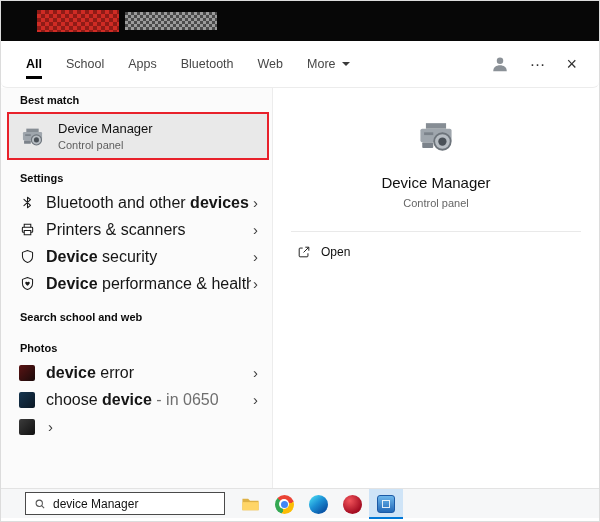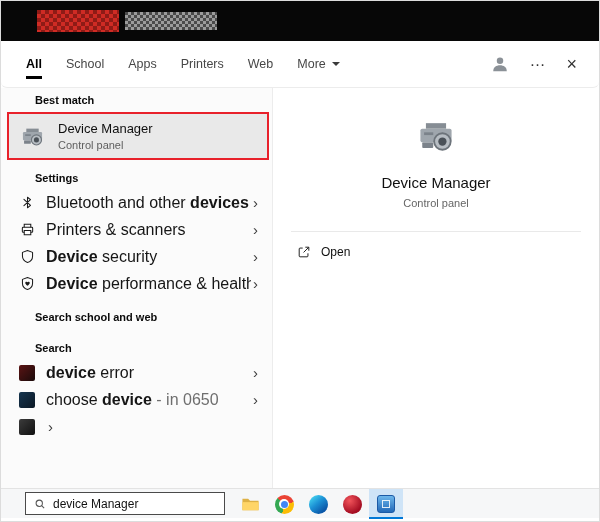--- a/index.html
+++ b/index.html
@@ -24,21 +24,21 @@
   .tab.active::after { content:""; position:absolute; left:0; right:0; bottom:8px; height:3px; background:#000; }
   .caret { display:inline-block; margin-left:6px; width:0; height:0;
     border:4px solid transparent; border-top-color:#3a3a3a; position:relative; top:2px; }
   .tab-actions { position:absolute; right:22px; top:0; height:100%; display:flex; align-items:center; gap:20px; }
   .act { color:#333; cursor:pointer; display:flex; align-items:center; }
   .act.dots { font-size:16px; letter-spacing:1px; position:relative; top:-3px; }
   .act.close { font-size:18px; }
 
   
   .left-panel { position:absolute; left:0; top:87px; width:271px; height:400px; background:#fbfbfb; }
-  .sec-h { padding:14px 34px 5px; font-size:11px; font-weight:700; color:#0a0a0a; }
+  .sec-h { padding:14px 19px 5px; font-size:11px; font-weight:700; color:#0a0a0a; }
   .sec-h.first { padding-top:6px; }
   .row { height:27px; display:flex; align-items:center; padding:0 12px 0 18px; cursor:pointer; }
   .ric { width:16px; display:flex; justify-content:center; margin-right:11px; flex:none; }
   .lbl { flex:1; font-size:16px; color:#161616; white-space:nowrap; overflow:hidden; }
   .lbl b { font-weight:700; }
   .muted { color:#6e6e6e; }
   .chev { color:#3d3d3d; font-size:15px; line-height:1; padding:0 2px; }
   .chev::after { content:"›"; }
   .th { width:16px; height:16px; border-radius:2px; }
   .th1 { background:linear-gradient(135deg,#5a1414,#1a0a0a); }
@@ -101,21 +101,21 @@
     <div class="tab active">
         <span>All</span>
       </div>
     <div class="tab">
         <span>School</span>
       </div>
     <div class="tab">
         <span>Apps</span>
       </div>
     <div class="tab">
-        <span>Printers</span>
+        <span>Bluetooth</span>
       </div>
     <div class="tab">
         <span>Web</span>
       </div>
     <div class="tab">
         <span>More</span>
         <span class="caret"></span>
       </div>
     <div class="tab-actions">
       <span class="act">
@@ -189,21 +189,21 @@
             <path d="M8 10.5 C6.2 9.2 5.6 8.2 5.6 7.3 C5.6 6.5 6.2 6 6.9 6 C7.4 6 7.8 6.3 8 6.7 C8.2 6.3 8.6 6 9.1 6 C9.8 6 10.4 6.5 10.4 7.3 C10.4 8.2 9.8 9.2 8 10.5 Z" fill="#1b1b1b"></path>
           </svg>
         </span>
       <span class="lbl"><span></span><b>Device</b><span> performance &amp; health</span><span class="muted"></span></span>
       <span class="chev"></span>
     </div>
 
     <div class="sec-h">Search school and web</div>
 
 
-    <div class="sec-h">Search</div>
+    <div class="sec-h">Photos</div>
 
     <div class="row">
       <span class="ric">
           <span class="th th1"></span>
         </span>
       <span class="lbl"><span></span><b>device</b><span> error</span><span class="muted"></span></span>
       <span class="chev"></span>
     </div>
     <div class="row">
       <span class="ric">

